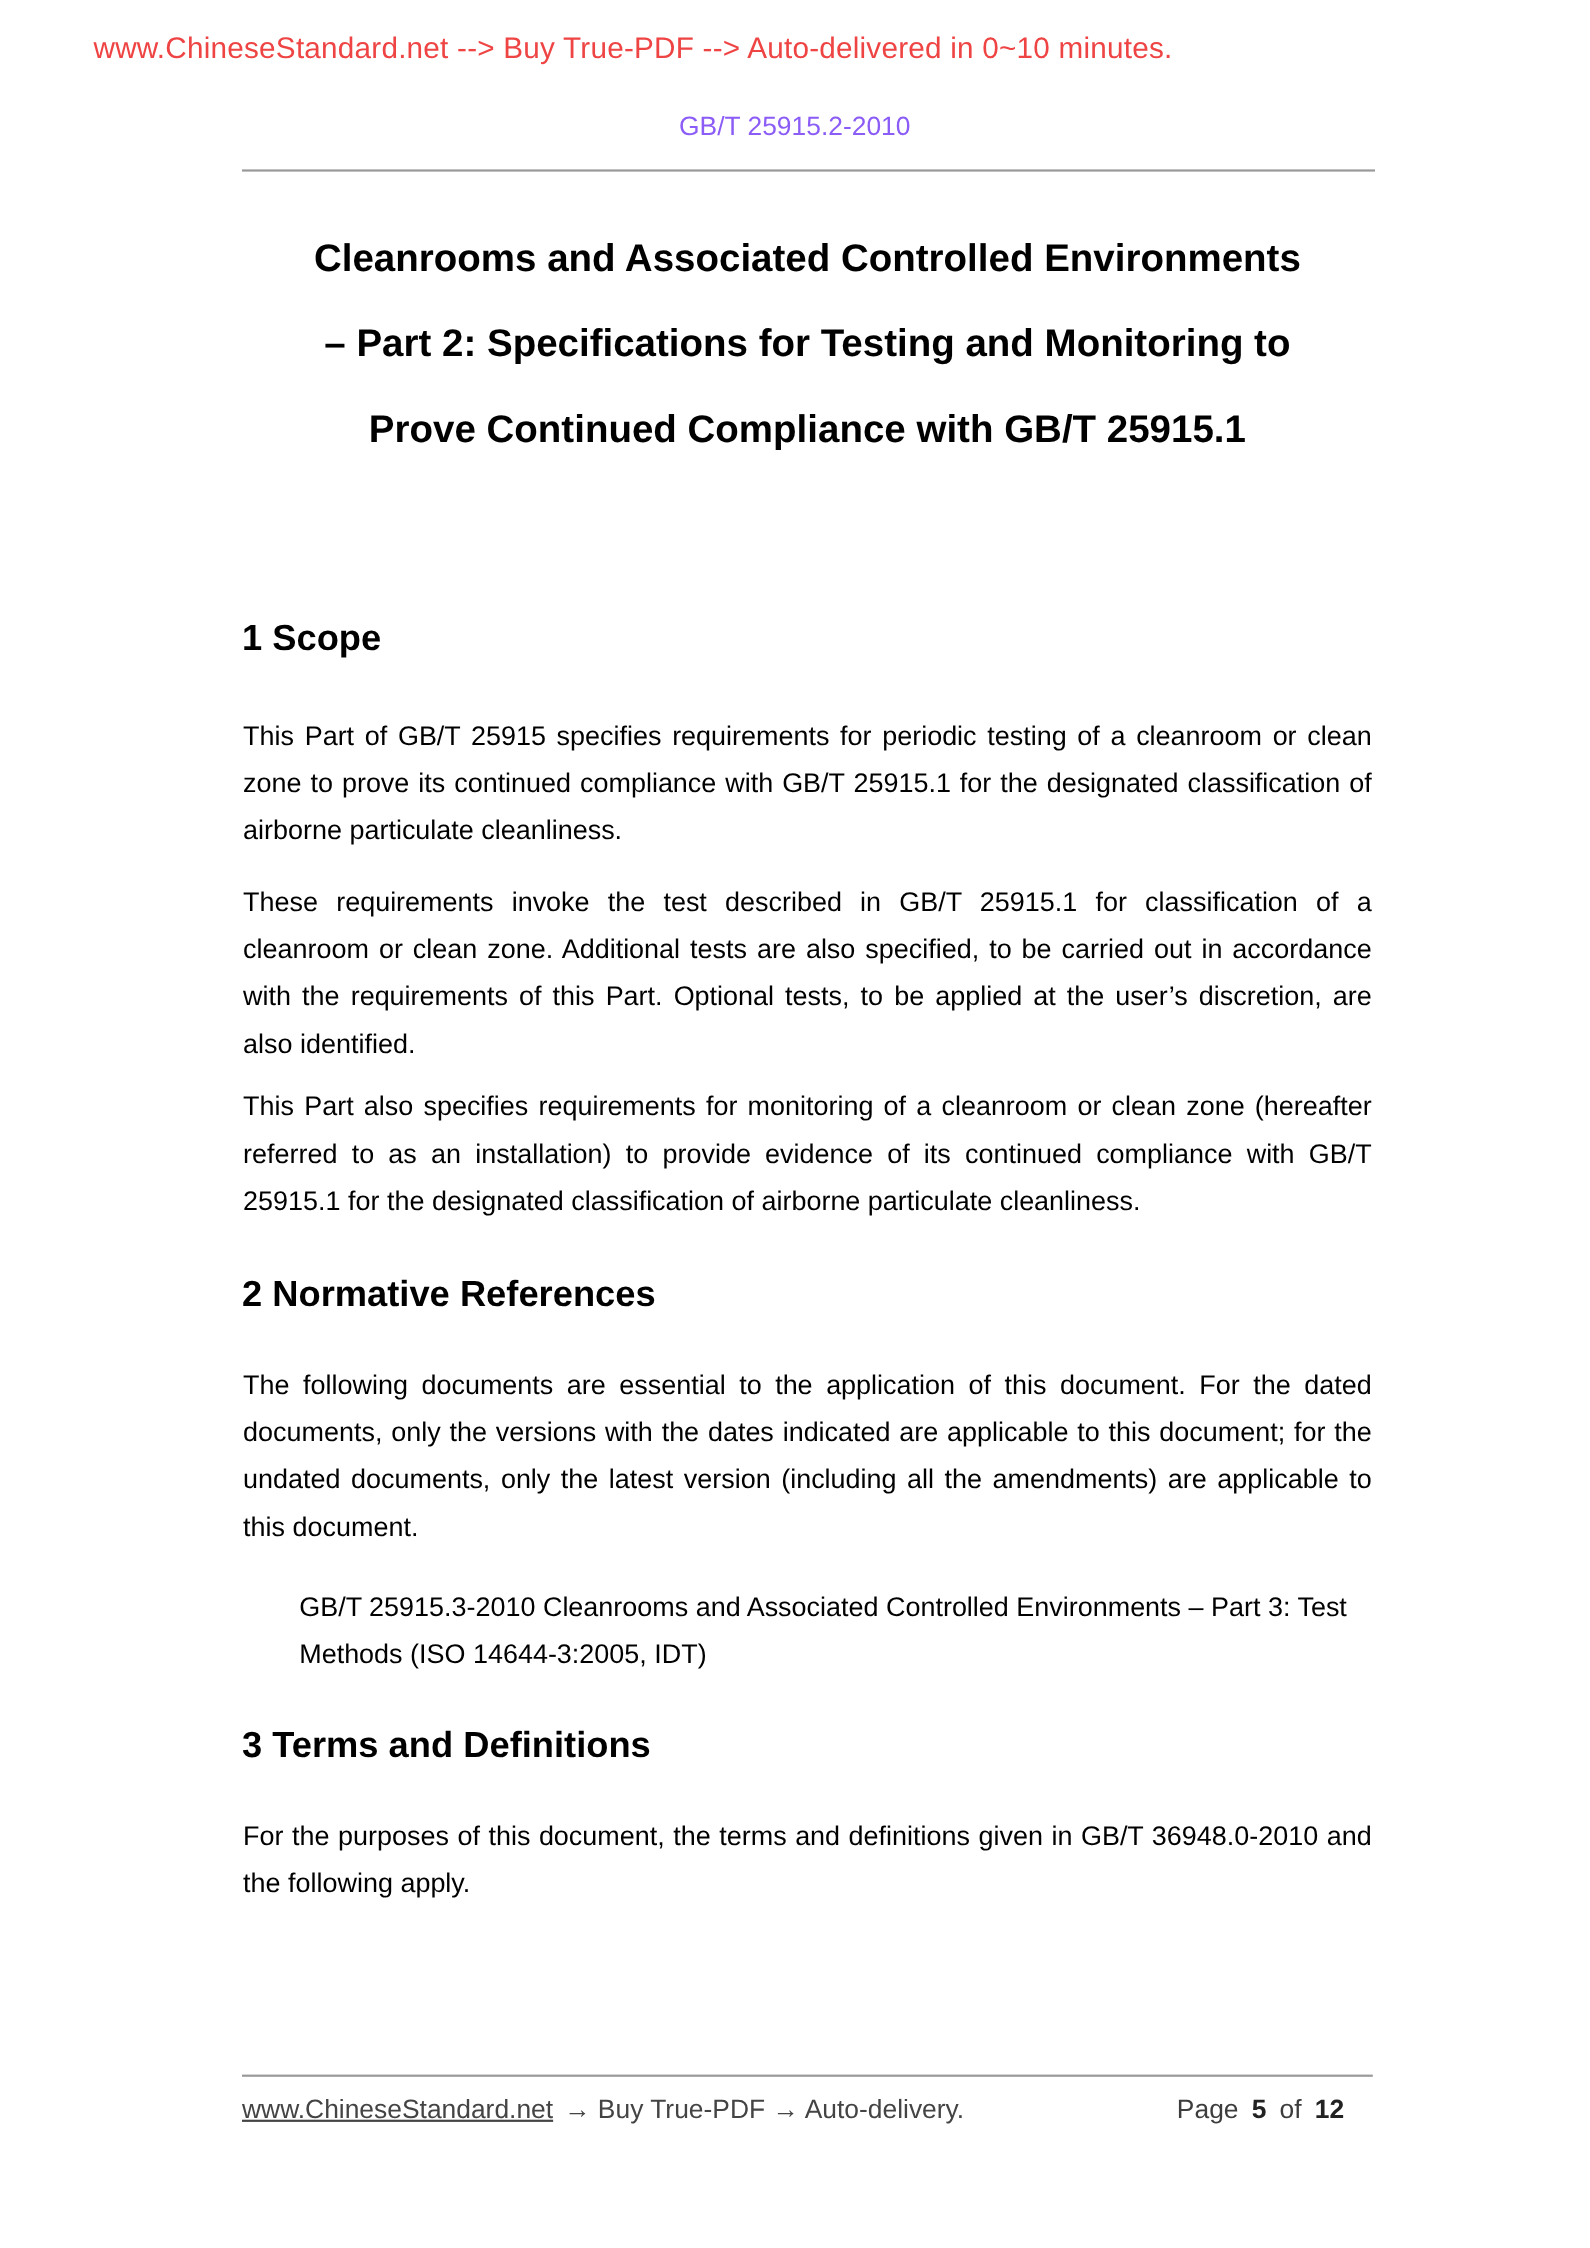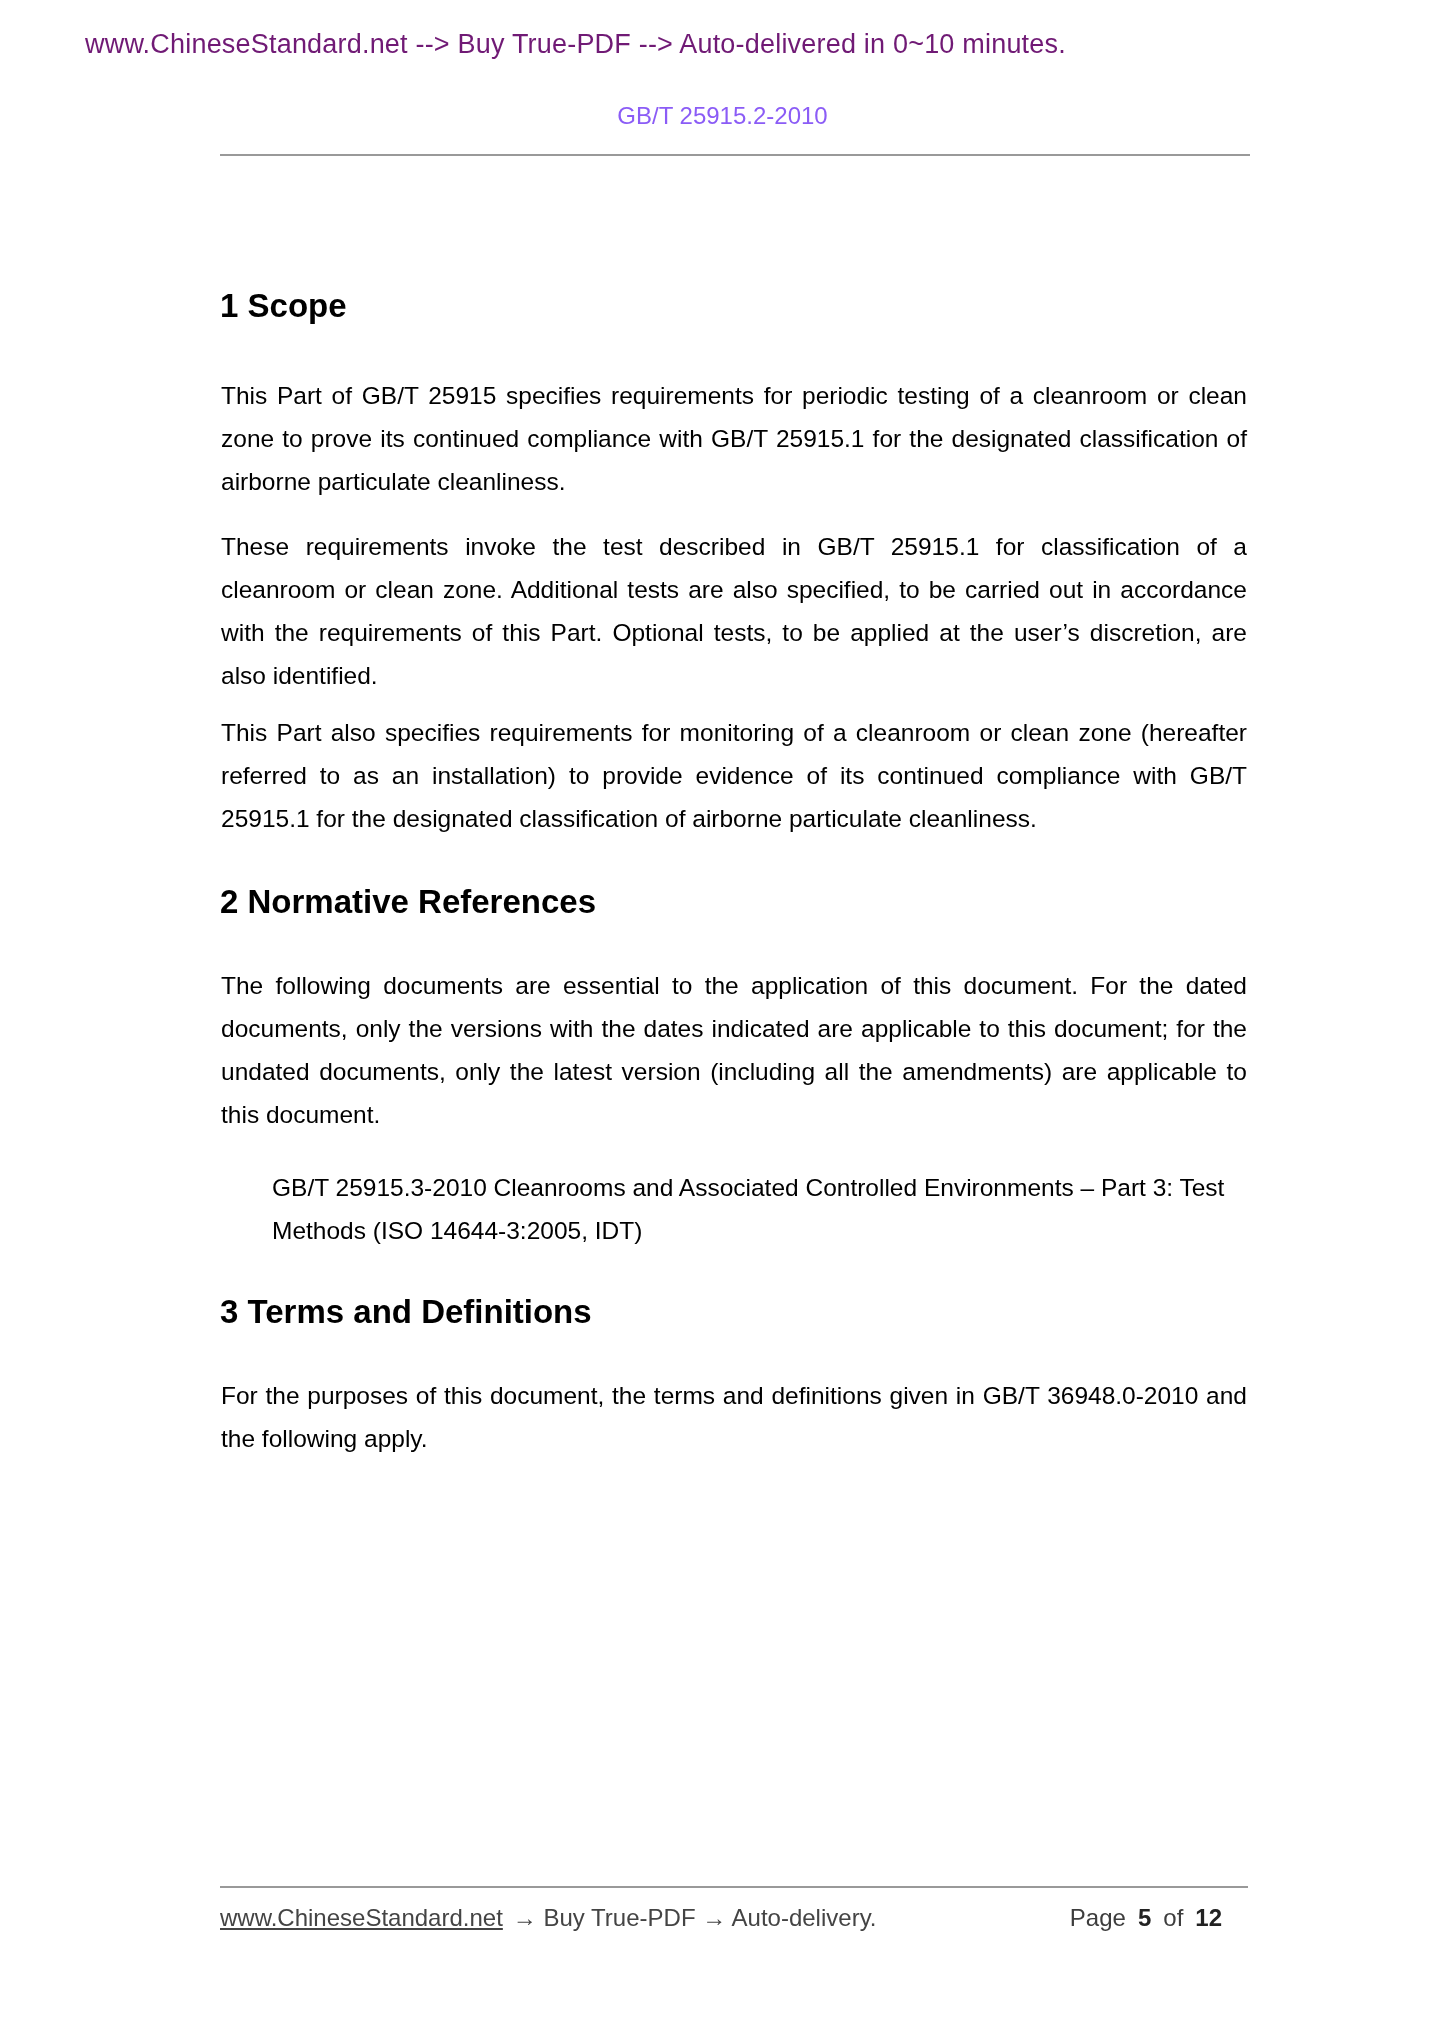--- a/index.html
+++ b/index.html
@@ -13,21 +13,21 @@
     height: 2044px;
     background: #ffffff;
     font-family: "Liberation Sans", sans-serif;
     overflow: hidden;
     box-sizing: border-box;
   }
   .top-note {
     margin: 28px 0 0 85px;
     font-size: 27px;
     line-height: 32px;
-    color: #701a75;
+    color: #ef4444;
     letter-spacing: 0.2px;
   }
   .doc-number {
     margin-top: 42px;
     text-align: center;
     font-size: 24px;
     line-height: 28px;
     color: #8b5cf6;
   }
   .rule {
@@ -119,20 +119,25 @@
 <div class="page">
 
   <div class="top-note">www.ChineseStandard.net --&gt; Buy True-PDF --&gt; Auto-delivered in 0~10 minutes.</div>
 
   <div class="doc-number">GB/T 25915.2-2010</div>
 
   <div class="rule header-rule"></div>
 
   <div class="content">
 
+    <div class="doc-title">
+      <span class="title-line">Cleanrooms and Associated Controlled Environments</span>
+      <span class="title-line">– Part 2: Specifications for Testing and Monitoring to</span>
+      <span class="title-line">Prove Continued Compliance with GB/T 25915.1</span>
+    </div>
 
     <h2 class="sec-heading h-scope">1 Scope</h2>
 
     <p class="body-p mt-after-heading">This Part of GB/T 25915 specifies requirements for periodic testing of a cleanroom or clean zone to prove its continued compliance with GB/T 25915.1 for the designated classification of airborne particulate cleanliness.</p>
 
     <p class="body-p mt-para">These requirements invoke the test described in GB/T 25915.1 for classification of a cleanroom or clean zone. Additional tests are also specified, to be carried out in accordance with the requirements of this Part. Optional tests, to be applied at the user’s discretion, are also identified.</p>
 
     <p class="body-p mt-para-s">This Part also specifies requirements for monitoring of a cleanroom or clean zone (hereafter referred to as an installation) to provide evidence of its continued compliance with GB/T 25915.1 for the designated classification of airborne particulate cleanliness.</p>
 
     <h2 class="sec-heading h-norm">2 Normative References</h2>

